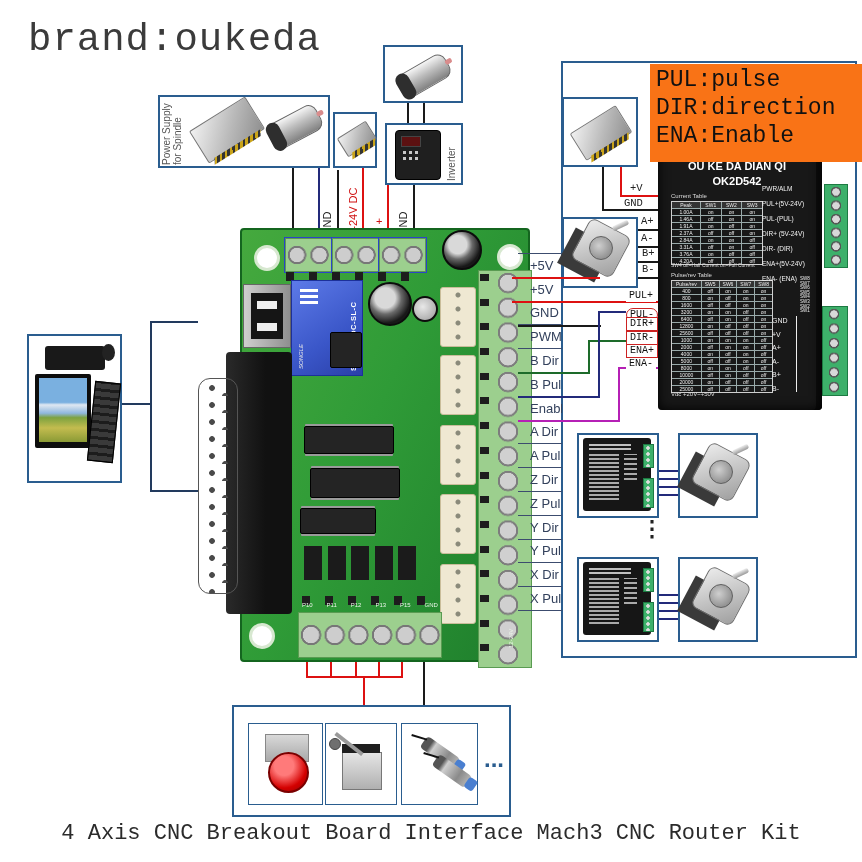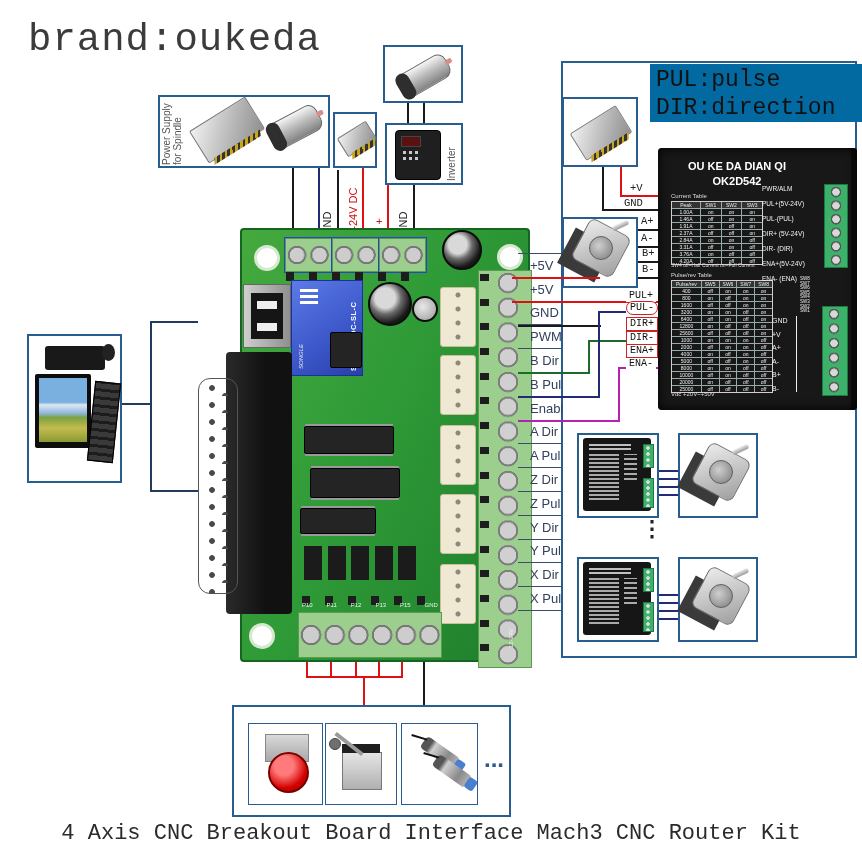--- a/index.html
+++ b/index.html
@@ -13,28 +13,28 @@
   .c-red{background:var(--wire-red,#dd1111);}
   .c-blk{background:var(--wire-black,#1a1a1a);}
   .c-nvy{background:var(--wire-navy,#232a7a);}
   .c-grn{background:var(--wire-green,#1d6b2a);}
   .c-mag{background:var(--wire-magenta,#b520b5);}
   .c-blu{background:#223a5e;}
   .lab{position:absolute;color:var(--label-text,#33415c);font-size:13px;line-height:14px;}
   .rot{writing-mode:vertical-rl;transform:rotate(180deg);}
   .brand{position:absolute;left:28px;top:18px;font-size:39px;color:#3b3b3b;letter-spacing:1px;}
   .title{position:absolute;left:0;right:0;top:821px;text-align:center;font-size:22px;color:#2b2b2b;}
-  .legend{position:absolute;left:650px;top:64px;width:212px;background:#0369a1;z-index:6;
-          font-size:23px;line-height:28px;color:#111;padding:2px 0 0 6px;box-sizing:border-box;}
+  .legend{position:absolute;left:650px;top:64px;width:212px;background:#f97316;z-index:6;
+          font-size:23px;line-height:28px;color:#111;padding:2px 0 12px 6px;box-sizing:border-box;}
   
   .tlabels{position:absolute;left:518px;top:253px;width:44px;z-index:4;border-top:1px solid #3c4c6e;}
   .tlabels .cell{height:22.8px;border-bottom:1px solid #3c4c6e;padding-left:12px;font-size:13px;
                  color:var(--label-text,#33415c);display:flex;align-items:center;overflow:hidden;white-space:nowrap;}
   
-  .driver-big{position:absolute;left:658px;top:148px;width:199px;height:262px;background:#181818;
+  .driver-big{position:absolute;left:658px;top:148px;width:164px;height:262px;background:#181818;
               border-radius:4px;z-index:3;color:#fff;box-shadow:inset 0 0 12px #000, inset -6px 0 0 #0c0c0c;}
   .drv-title{position:absolute;left:14px;top:12px;width:130px;font-size:11px;font-weight:bold;text-align:center;}
   .drv-model{position:absolute;left:14px;top:27px;width:130px;font-size:11px;font-weight:bold;text-align:center;}
   .drv-sec{position:absolute;left:13px;font-size:6px;color:#ddd;}
   .dtable{position:absolute;left:13px;border:1px solid #cfcfcf;}
   .drow{display:flex;border-bottom:1px solid #9aa;}
   .drow:last-child{border-bottom:none;}
   .drow span{display:block;font-size:5px;line-height:6px;color:#eee;border-right:1px solid #9aa;
              text-align:center;overflow:hidden;white-space:nowrap;}
   .drow span:last-child{border-right:none;}
@@ -163,20 +163,21 @@
 </head>
 <body>
 
 <div id="canvas">
 
   <div class="brand mono">brand:oukeda</div>
   <div class="title mono">4 Axis CNC Breakout Board Interface Mach3 CNC Router Kit</div>
   <div class="legend mono">
     <div>PUL:pulse</div>
     <div>DIR:direction</div>
+    <div>ENA:Enable</div>
   </div>
 
   <div class="obox" style="left:158px;top:95px;width:172px;height:73px;">
     <div class="rot" style="position:absolute;left:1px;top:2px;height:66px;font-size:10px;color:#555;white-space:pre-line;line-height:11px;">Power Supply
 for Spindle</div>
     <div class="psu-gfx" style="left:34px;top:14px;width:64px;height:36px;transform:rotate(-32deg);"></div>
     <div class="spin-gfx" style="left:108px;top:16px;width:52px;height:26px;transform:rotate(-28deg);"></div>
   </div>
 
   <div class="obox" style="left:333px;top:112px;width:44px;height:56px;">
@@ -325,21 +326,21 @@
   <div class="wire-v c-grn" style="left:588px;top:340px;height:34px;z-index:4;"></div>
   <div class="wire-h c-grn" style="left:588px;top:340px;width:38px;z-index:4;"></div>
   <div class="wire-h c-nvy" style="left:518px;top:396px;width:80px;z-index:4;"></div>
   <div class="wire-v c-nvy" style="left:598px;top:311px;height:87px;z-index:4;"></div>
   <div class="wire-h c-nvy" style="left:598px;top:311px;width:28px;z-index:4;"></div>
   <div class="wire-h c-mag" style="left:518px;top:420px;width:102px;z-index:4;"></div>
   <div class="wire-v c-mag" style="left:618px;top:367px;height:55px;z-index:4;"></div>
   <div class="wire-h c-mag" style="left:618px;top:367px;width:40px;z-index:4;"></div>
 
   <div class="sig" style="top:290px;">PUL+</div>
-  <div class="sig boxed" style="top:301px;border-radius:7px;">PUL-</div>
+  <div class="sig boxed" style="top:308px;border-radius:7px;">PUL-</div>
   <div class="sig boxed" style="top:317px;">DIR+</div>
   <div class="sig boxed" style="top:331px;">DIR-</div>
   <div class="sig boxed" style="top:344px;">ENA+</div>
   <div class="sig" style="top:358px;">ENA-</div>
 
   <div class="driver-big">
     <div class="drv-title">OU KE DA DIAN QI</div>
     <div class="drv-model">OK2D542</div>
     <div class="drv-sec" style="top:45px;">Current Table</div>
     <div class="dtable ct" style="top:53px;width:90px;">

